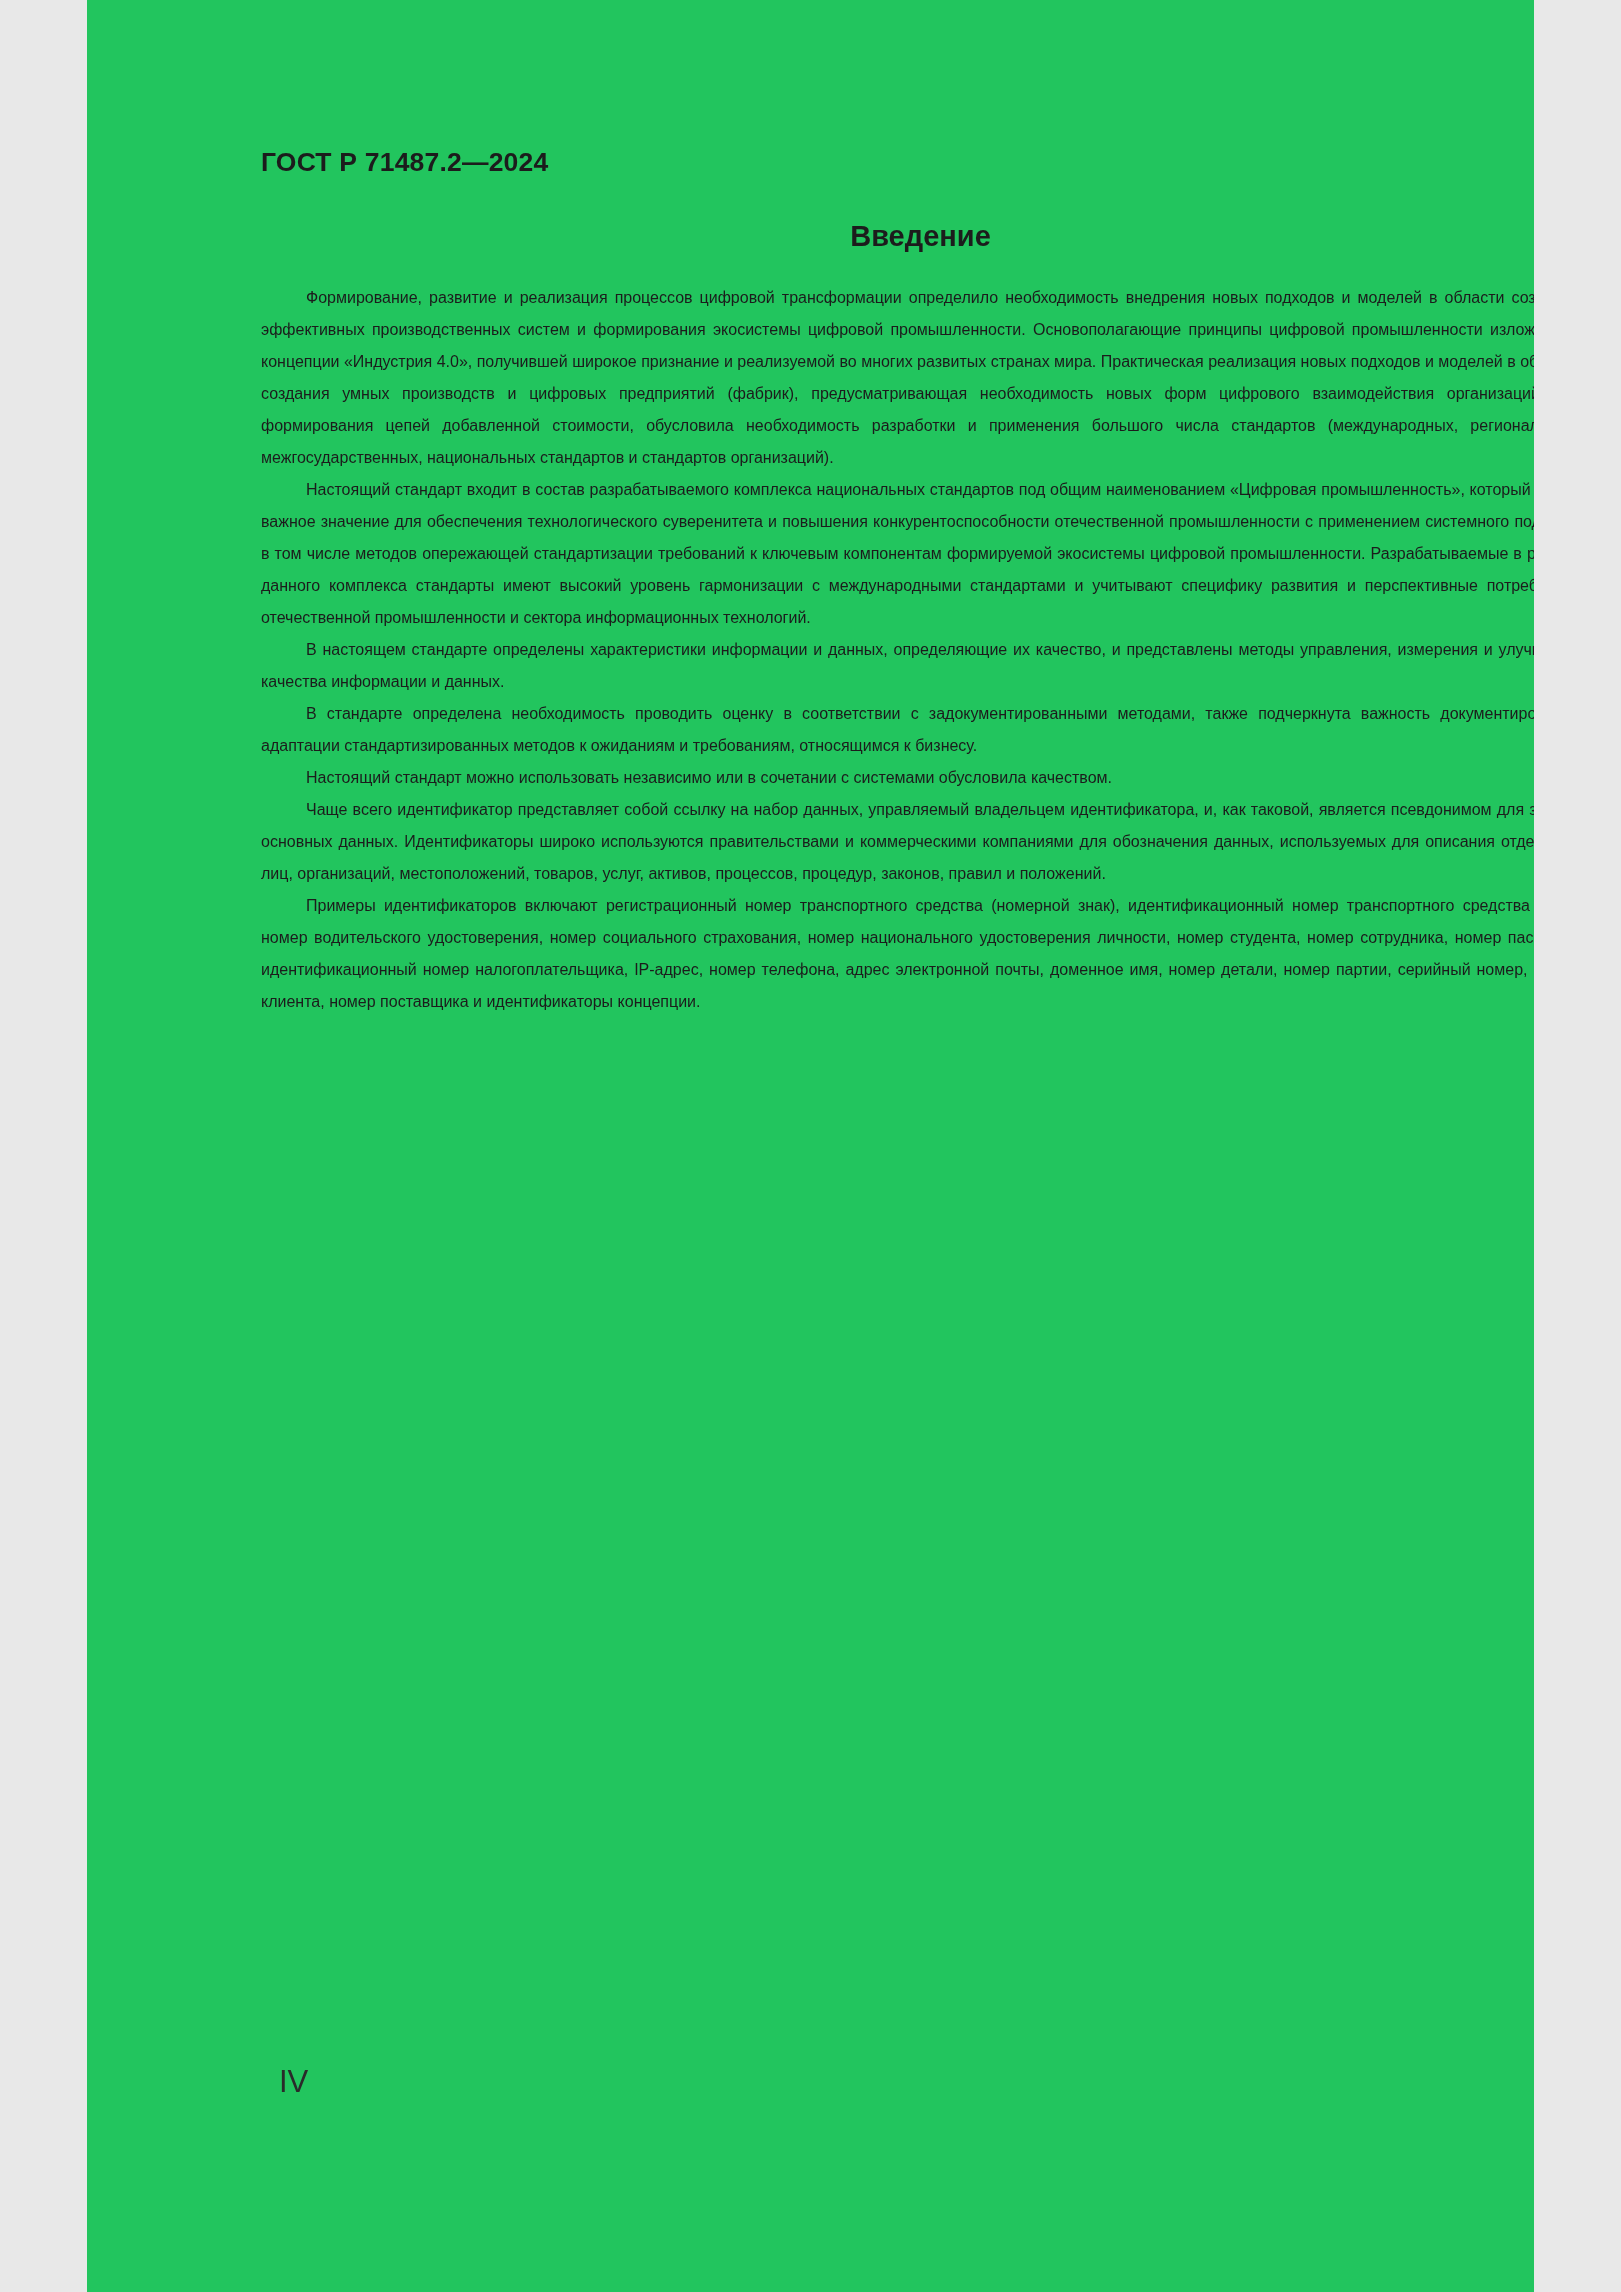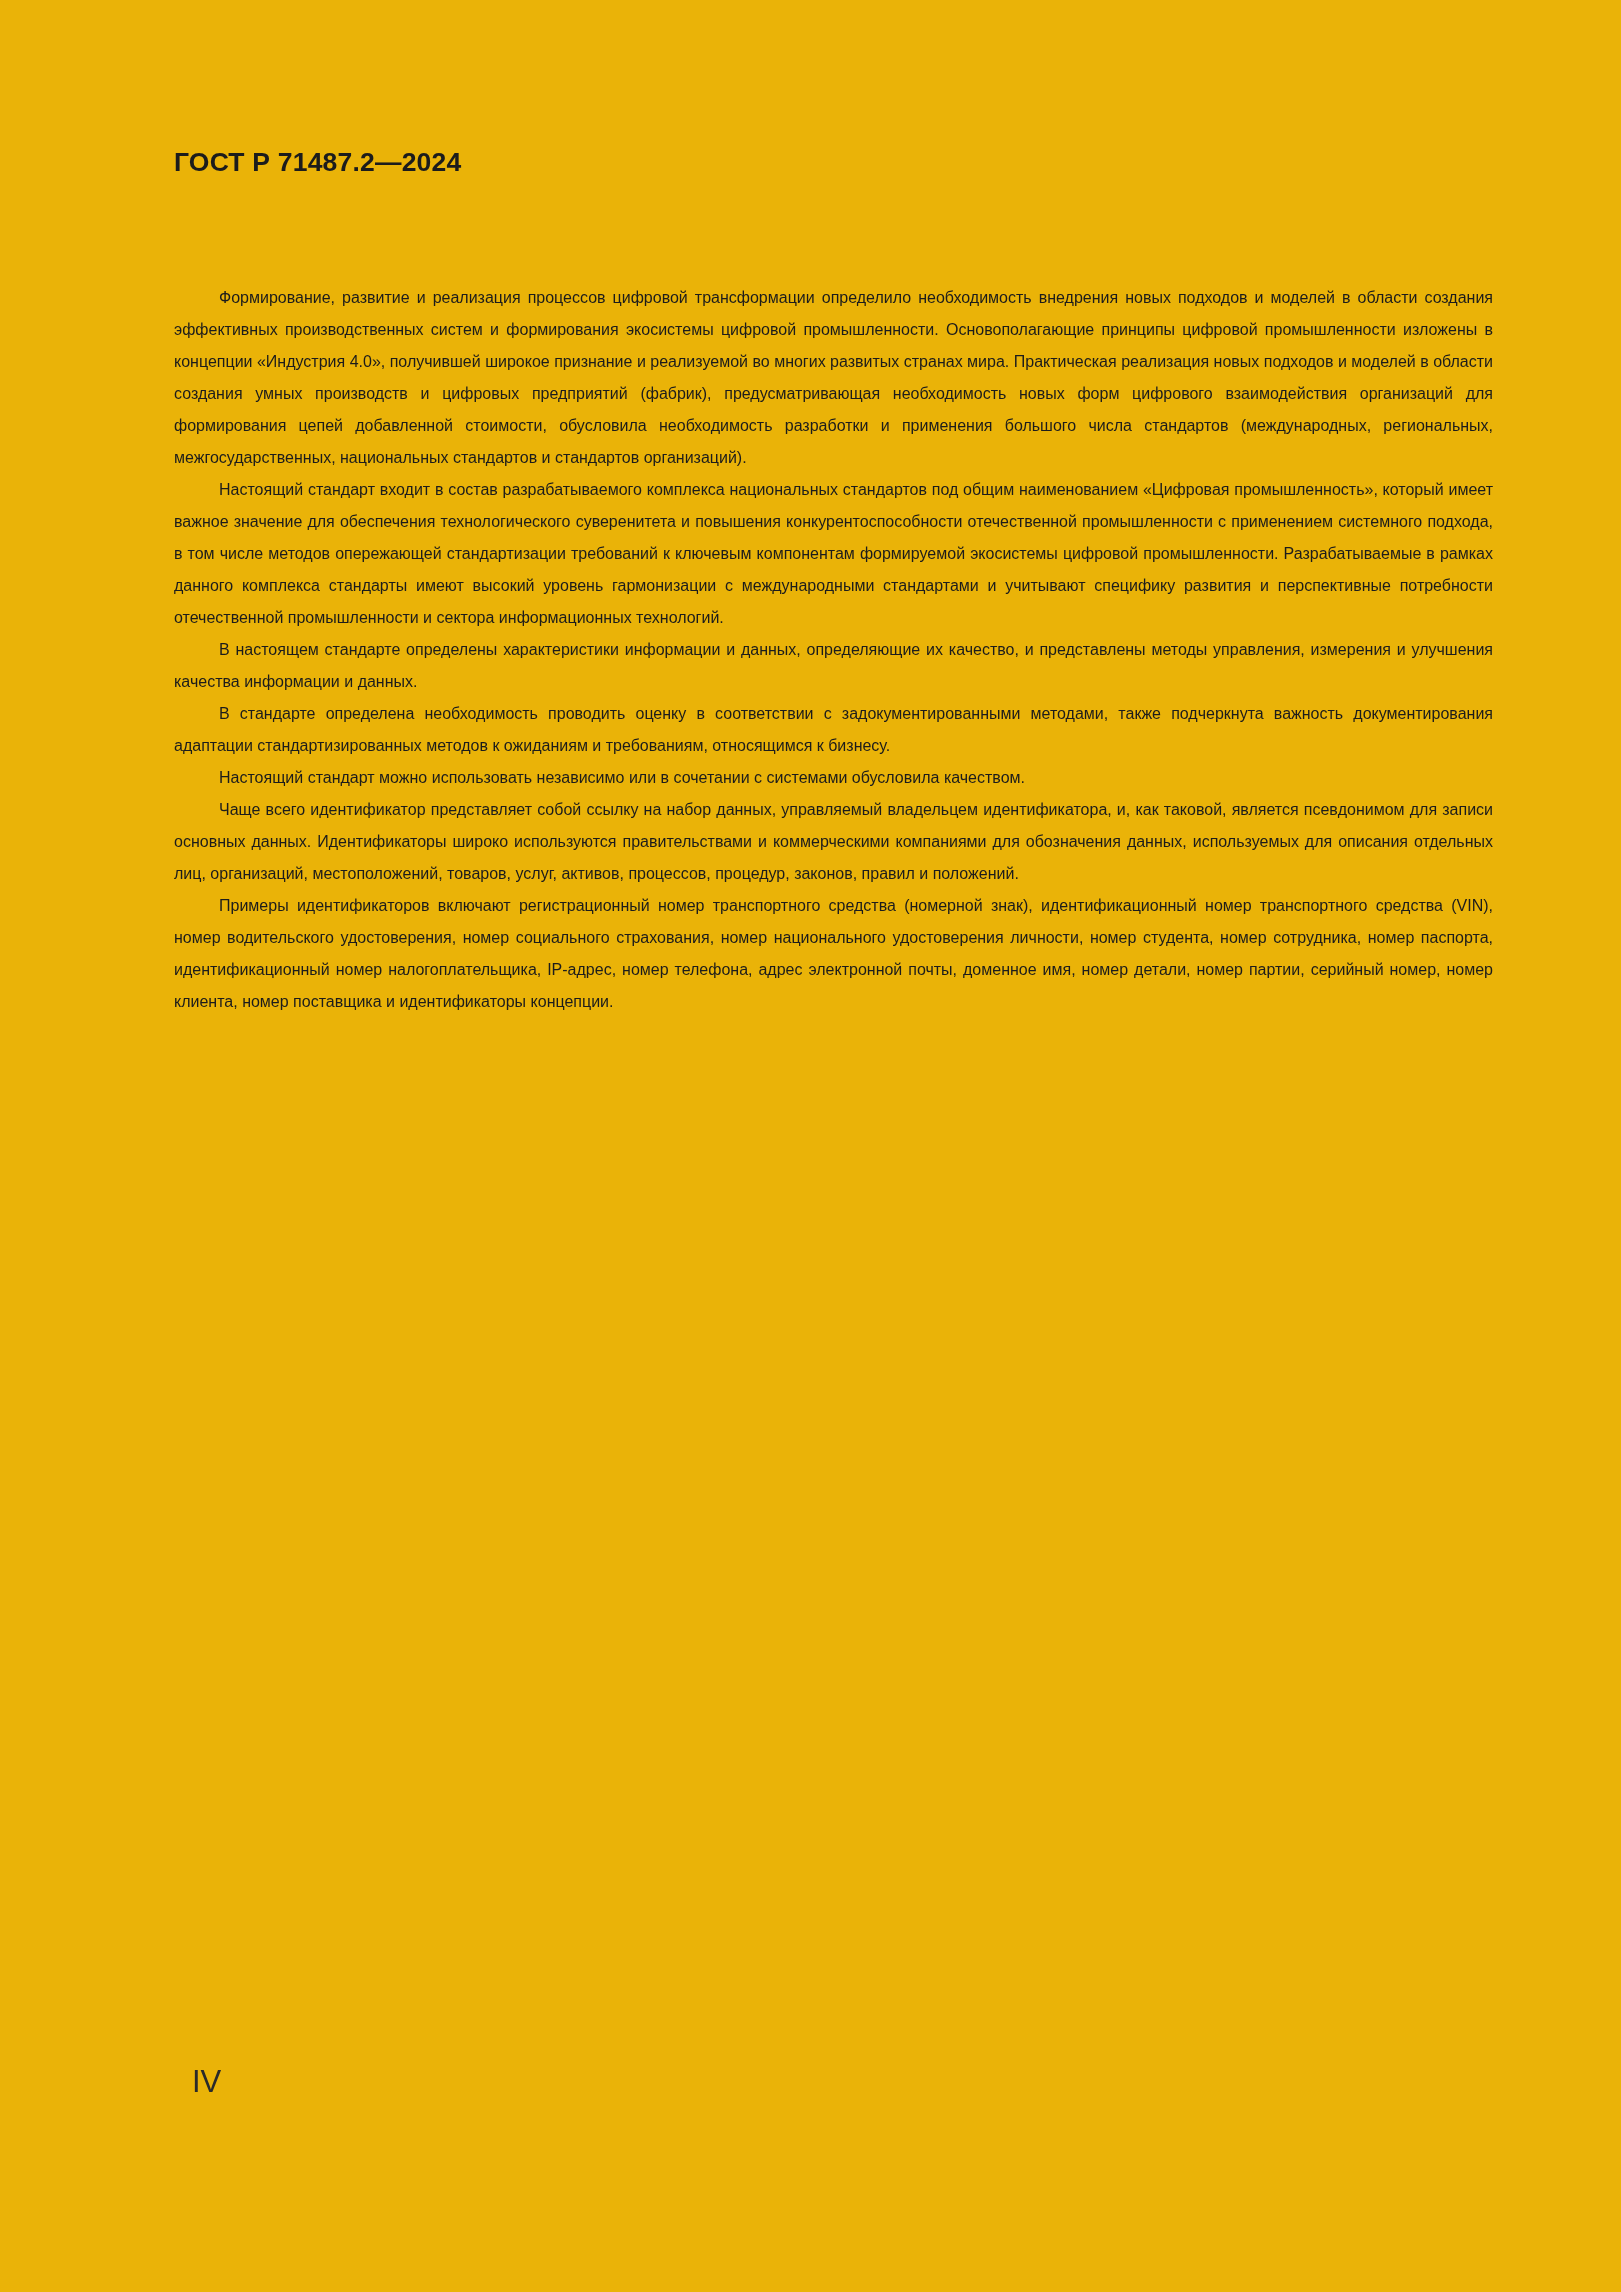--- a/index.html
+++ b/index.html
@@ -2,24 +2,24 @@
 <html lang="ru"><head>
 <meta charset="utf-8">
 <style>
   html, body {
     margin: 0;
     padding: 0;
     background: #e8e8e8;
   }
   .page {
     position: relative;
-    width: 1621px;
+    width: 1447px;
     height: 2293px;
     margin: 0 auto;
-    background: #eab308;
+    background: #22c55e;
     font-family: "Liberation Sans", "DejaVu Sans", sans-serif;
     color: #1c1c1c;
     overflow: hidden;
   }
   .doc-header {
     position: absolute;
     left: 174px;
     top: 147px;
     font-size: 26.5px;
     font-weight: bold;
@@ -59,20 +59,21 @@
     color: #2a2a2a;
   }
 </style>
 </head>
 <body>
 
 <div class="page">
 
   <div class="doc-header">ГОСТ Р 71487.2—2024</div>
 
+  <div class="doc-title">Введение</div>
 
   <div class="doc-body">
     <p>Формирование, развитие и реализация процессов цифровой трансформации определило необходимость внедрения новых подходов и моделей в области создания эффективных производственных систем и формирования экосистемы цифровой промышленности. Основополагающие принципы цифровой промышленности изложены в концепции «Индустрия 4.0», получившей широкое признание и реализуемой во многих развитых странах мира. Практическая реализация новых подходов и моделей в области создания умных производств и цифровых предприятий (фабрик), предусматривающая необходимость новых форм цифрового взаимодействия организаций для формирования цепей добавленной стоимости, обусловила необходимость разработки и применения большого числа стандартов (международных, региональных, межгосударственных, национальных стандартов и стандартов организаций).</p>
     <p>Настоящий стандарт входит в состав разрабатываемого комплекса национальных стандартов под общим наименованием «Цифровая промышленность», который имеет важное значение для обеспечения технологического суверенитета и повышения конкурентоспособности отечественной промышленности с применением системного подхода, в том числе методов опережающей стандартизации требований к ключевым компонентам формируемой экосистемы цифровой промышленности. Разрабатываемые в рамках данного комплекса стандарты имеют высокий уровень гармонизации с международными стандартами и учитывают специфику развития и перспективные потребности отечественной промышленности и сектора информационных технологий.</p>
     <p>В настоящем стандарте определены характеристики информации и данных, определяющие их качество, и представлены методы управления, измерения и улучшения качества информации и данных.</p>
     <p>В стандарте определена необходимость проводить оценку в соответствии с задокументированными методами, также подчеркнута важность документирования адаптации стандартизированных методов к ожиданиям и требованиям, относящимся к бизнесу.</p>
     <p>Настоящий стандарт можно использовать независимо или в сочетании с системами обусловила качеством.</p>
     <p>Чаще всего идентификатор представляет собой ссылку на набор данных, управляемый владельцем идентификатора, и, как таковой, является псевдонимом для записи основных данных. Идентификаторы широко используются правительствами и коммерческими компаниями для обозначения данных, используемых для описания отдельных лиц, организаций, местоположений, товаров, услуг, активов, процессов, процедур, законов, правил и положений.</p>
     <p>Примеры идентификаторов включают регистрационный номер транспортного средства (номерной знак), идентификационный номер транспортного средства (VIN), номер водительского удостоверения, номер социального страхования, номер национального удостоверения личности, номер студента, номер сотрудника, номер паспорта, идентификационный номер налогоплательщика, IP-адрес, номер телефона, адрес электронной почты, доменное имя, номер детали, номер партии, серийный номер, номер клиента, номер поставщика и идентификаторы концепции.</p>
   </div>

